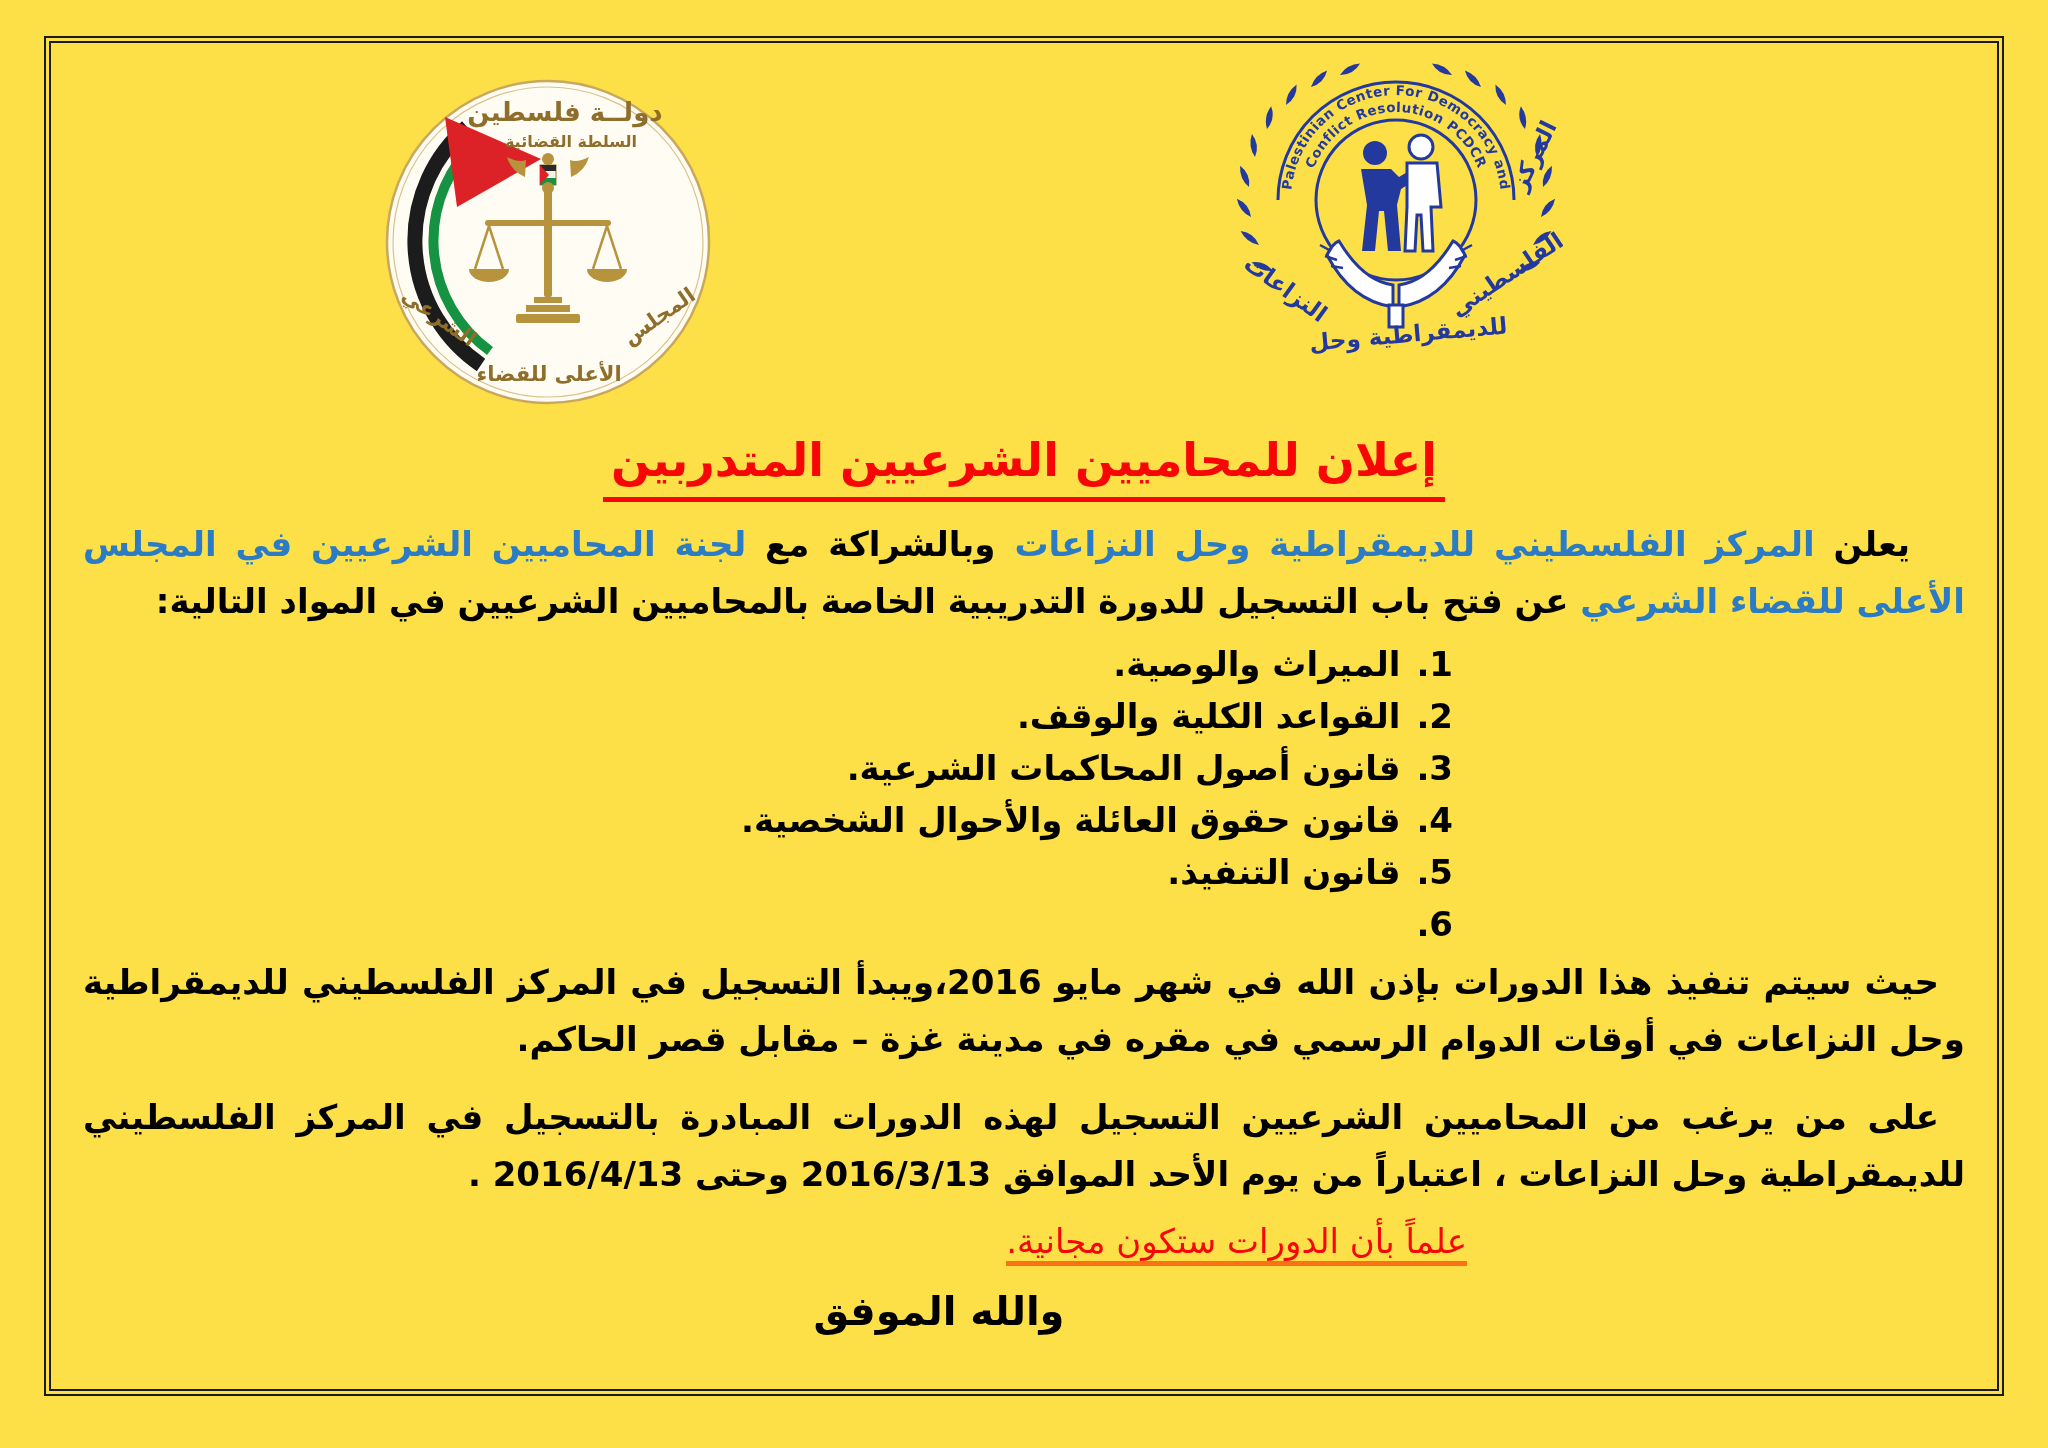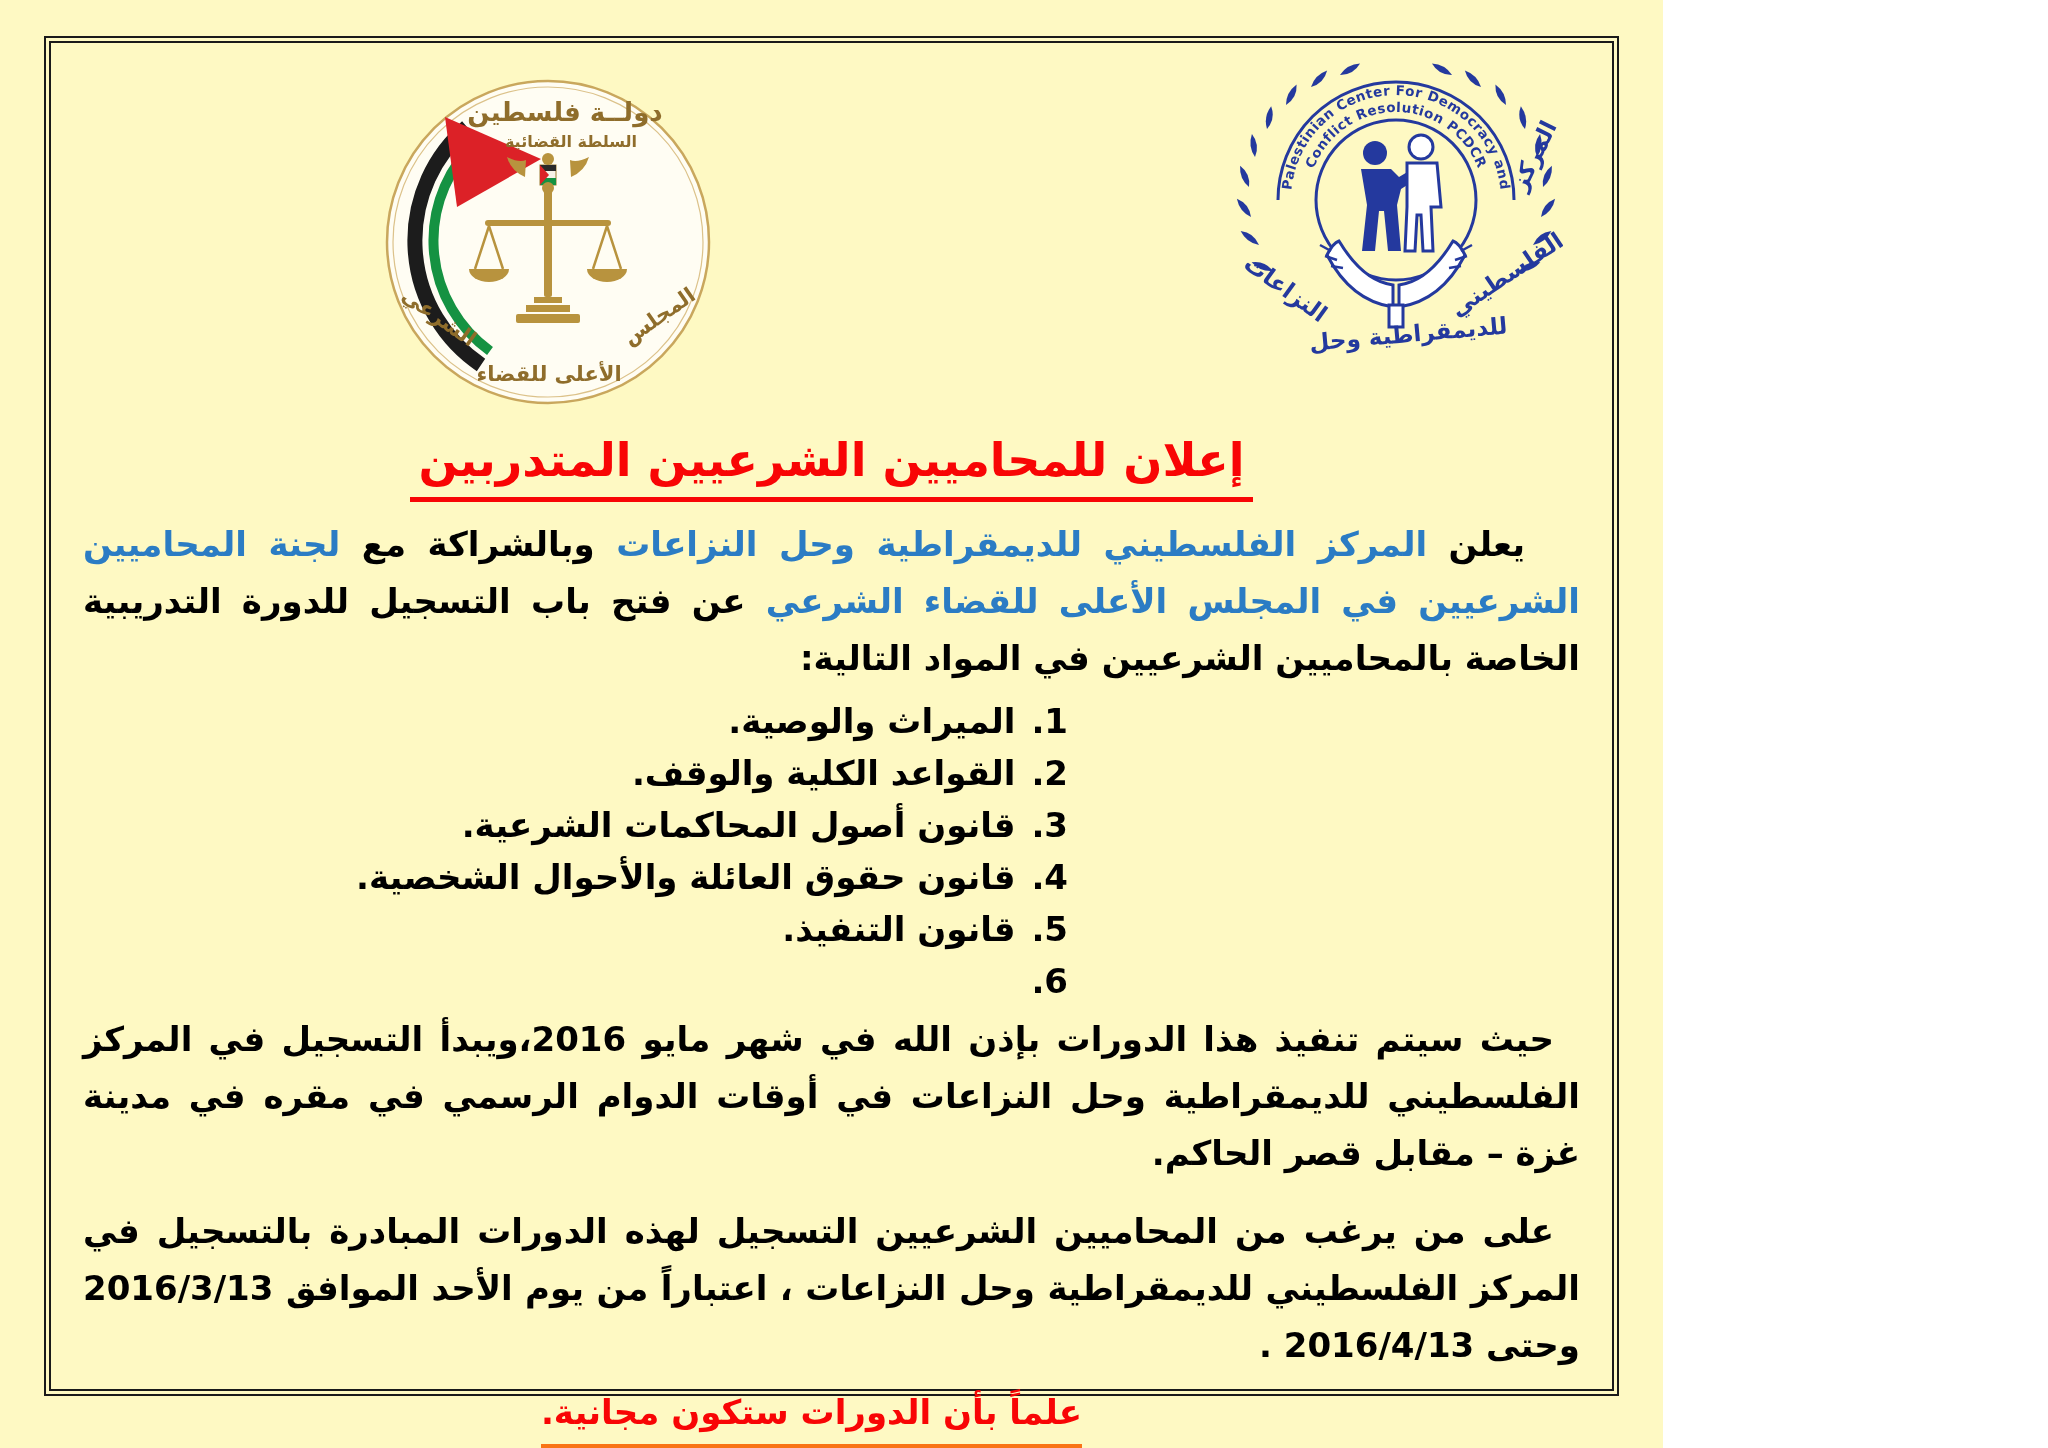--- a/index.html
+++ b/index.html
@@ -1,37 +1,37 @@
 <!DOCTYPE html>
 <html lang="ar"><head>
 <meta charset="utf-8">
 <style>
   *{box-sizing:border-box}
   html,body{margin:0;padding:0;background:#ffffff}
-  .page{position:relative;width:1663px;height:1448px;background:#fef9c3;
+  .page{position:relative;width:2048px;height:1448px;background:#fde047;
         font-family:"DejaVu Sans",sans-serif;color:#000;overflow:hidden}
   .frame{position:absolute;left:44px;top:36px;right:44px;bottom:52px;
          border:7px double #1a1a1a;padding:12px 32px 0 32px}
   .logos{position:relative;height:352px}
   .logo-left{position:absolute;left:300px;top:22px}
   .logo-right{position:absolute;left:1140px;top:0px}
   .title{margin:26px 0 12px;text-align:center}
   .title .title-text{display:inline-block;color:#f80505;font-size:46px;font-weight:bold;
          border-bottom:5px solid #f80505;padding:0 8px 10px}
   .para{direction:rtl;text-align:justify;font-size:34px;font-weight:bold;line-height:57px;margin:0}
   .p1{margin-top:14px;text-indent:55px}
   .p2{margin-top:4px;text-indent:26px}
   .p3{margin-top:21px;text-indent:26px}
   .blue{color:#2b7cc4}
   .courses{direction:rtl;margin:8px 512px 0 0}
   .course-row{display:flex;font-size:34px;font-weight:bold;line-height:52px}
   .course-num{margin-left:16px}
   .free-note{direction:rtl;margin-top:18px;padding-right:498px}
-  .free-note .note-text{display:inline-block;color:#f80505;font-size:34px;font-weight:bold;
-         border-bottom:8px solid #f97316;padding-bottom:12px}
+  .free-note .note-text{display:inline-block;color:#f80505;font-size:34px;font-weight:normal;
+         border-bottom:5px solid #f97316;padding-bottom:0}
   .closing{margin-top:22px;text-align:center;position:relative;left:-85px;
            font-size:40px;font-weight:bold}
   svg text{font-family:"DejaVu Sans",sans-serif}
 </style>
 </head>
 <body>
 
 <div class="page">
   <div class="frame">
 

